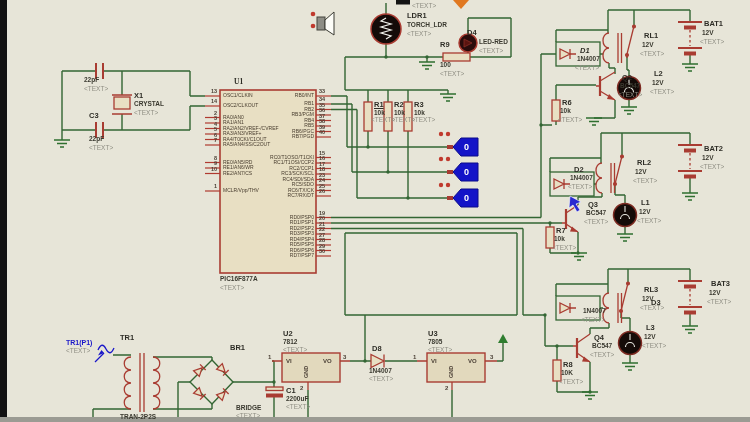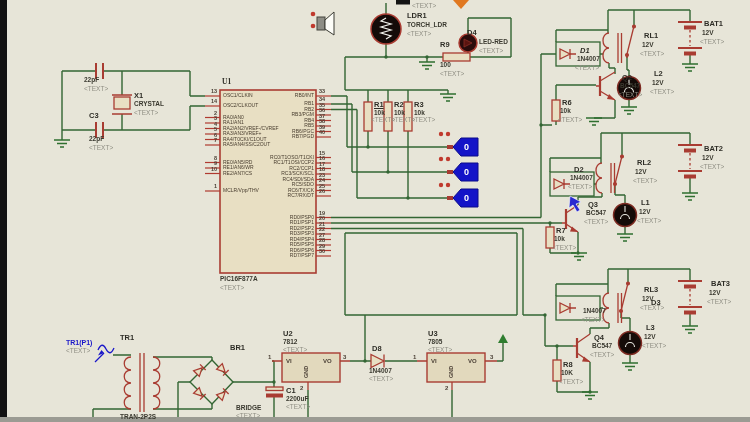--- a/index.html
+++ b/index.html
@@ -368,21 +368,21 @@
 <div class="edge-bottom"></div>
 
 <div class="lab v" style="left: 84px; top: 77px;">22pF</div>
     <div class="lab t" style="left: 84px; top: 86px;">&lt;TEXT&gt;</div>
     <div class="lab r" style="left: 134px; top: 92px;">X1</div>
     <div class="lab v" style="left: 134px; top: 101px;">CRYSTAL</div>
     <div class="lab t" style="left: 134px; top: 110px;">&lt;TEXT&gt;</div>
     <div class="lab r" style="left: 89px; top: 112px;">C3</div>
     <div class="lab v" style="left: 89px; top: 136px;">22pF</div>
     <div class="lab t" style="left: 89px; top: 145px;">&lt;TEXT&gt;</div>
-    <div class="lab r" style="left: 222px; top: 78px; font-family: Liberation Serif, serif;">U1</div>
+    <div class="lab r" style="left: 234px; top: 78px; font-family: Liberation Serif, serif;">U1</div>
     <div class="lab v" style="left: 220px; top: 276px;">PIC16F877A</div>
     <div class="lab t" style="left: 220px; top: 285px;">&lt;TEXT&gt;</div>
     <div class="lab r" style="left: 407px; top: 12px;">LDR1</div>
     <div class="lab v" style="left: 407px; top: 22px;">TORCH_LDR</div>
     <div class="lab t" style="left: 407px; top: 31px;">&lt;TEXT&gt;</div>
     <div class="lab t" style="left: 412px; top: 3px;">&lt;TEXT&gt;</div>
     <div class="lab r" style="left: 467px; top: 29px;">D4</div>
     <div class="lab v" style="left: 479px; top: 39px;">LED-RED</div>
     <div class="lab t" style="left: 479px; top: 48px;">&lt;TEXT&gt;</div>
     <div class="lab r" style="left: 440px; top: 41px;">R9</div>

